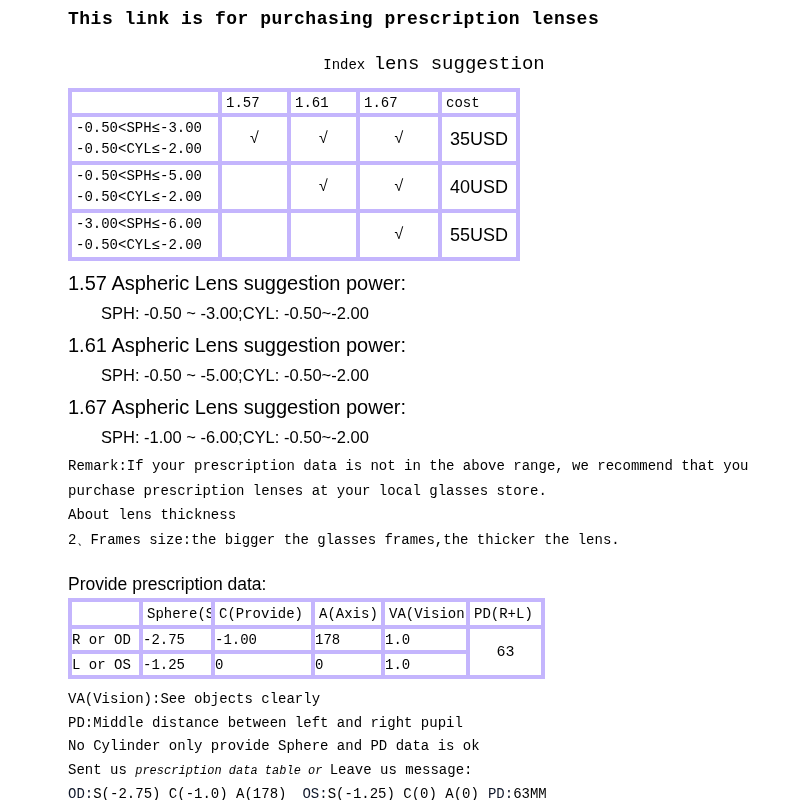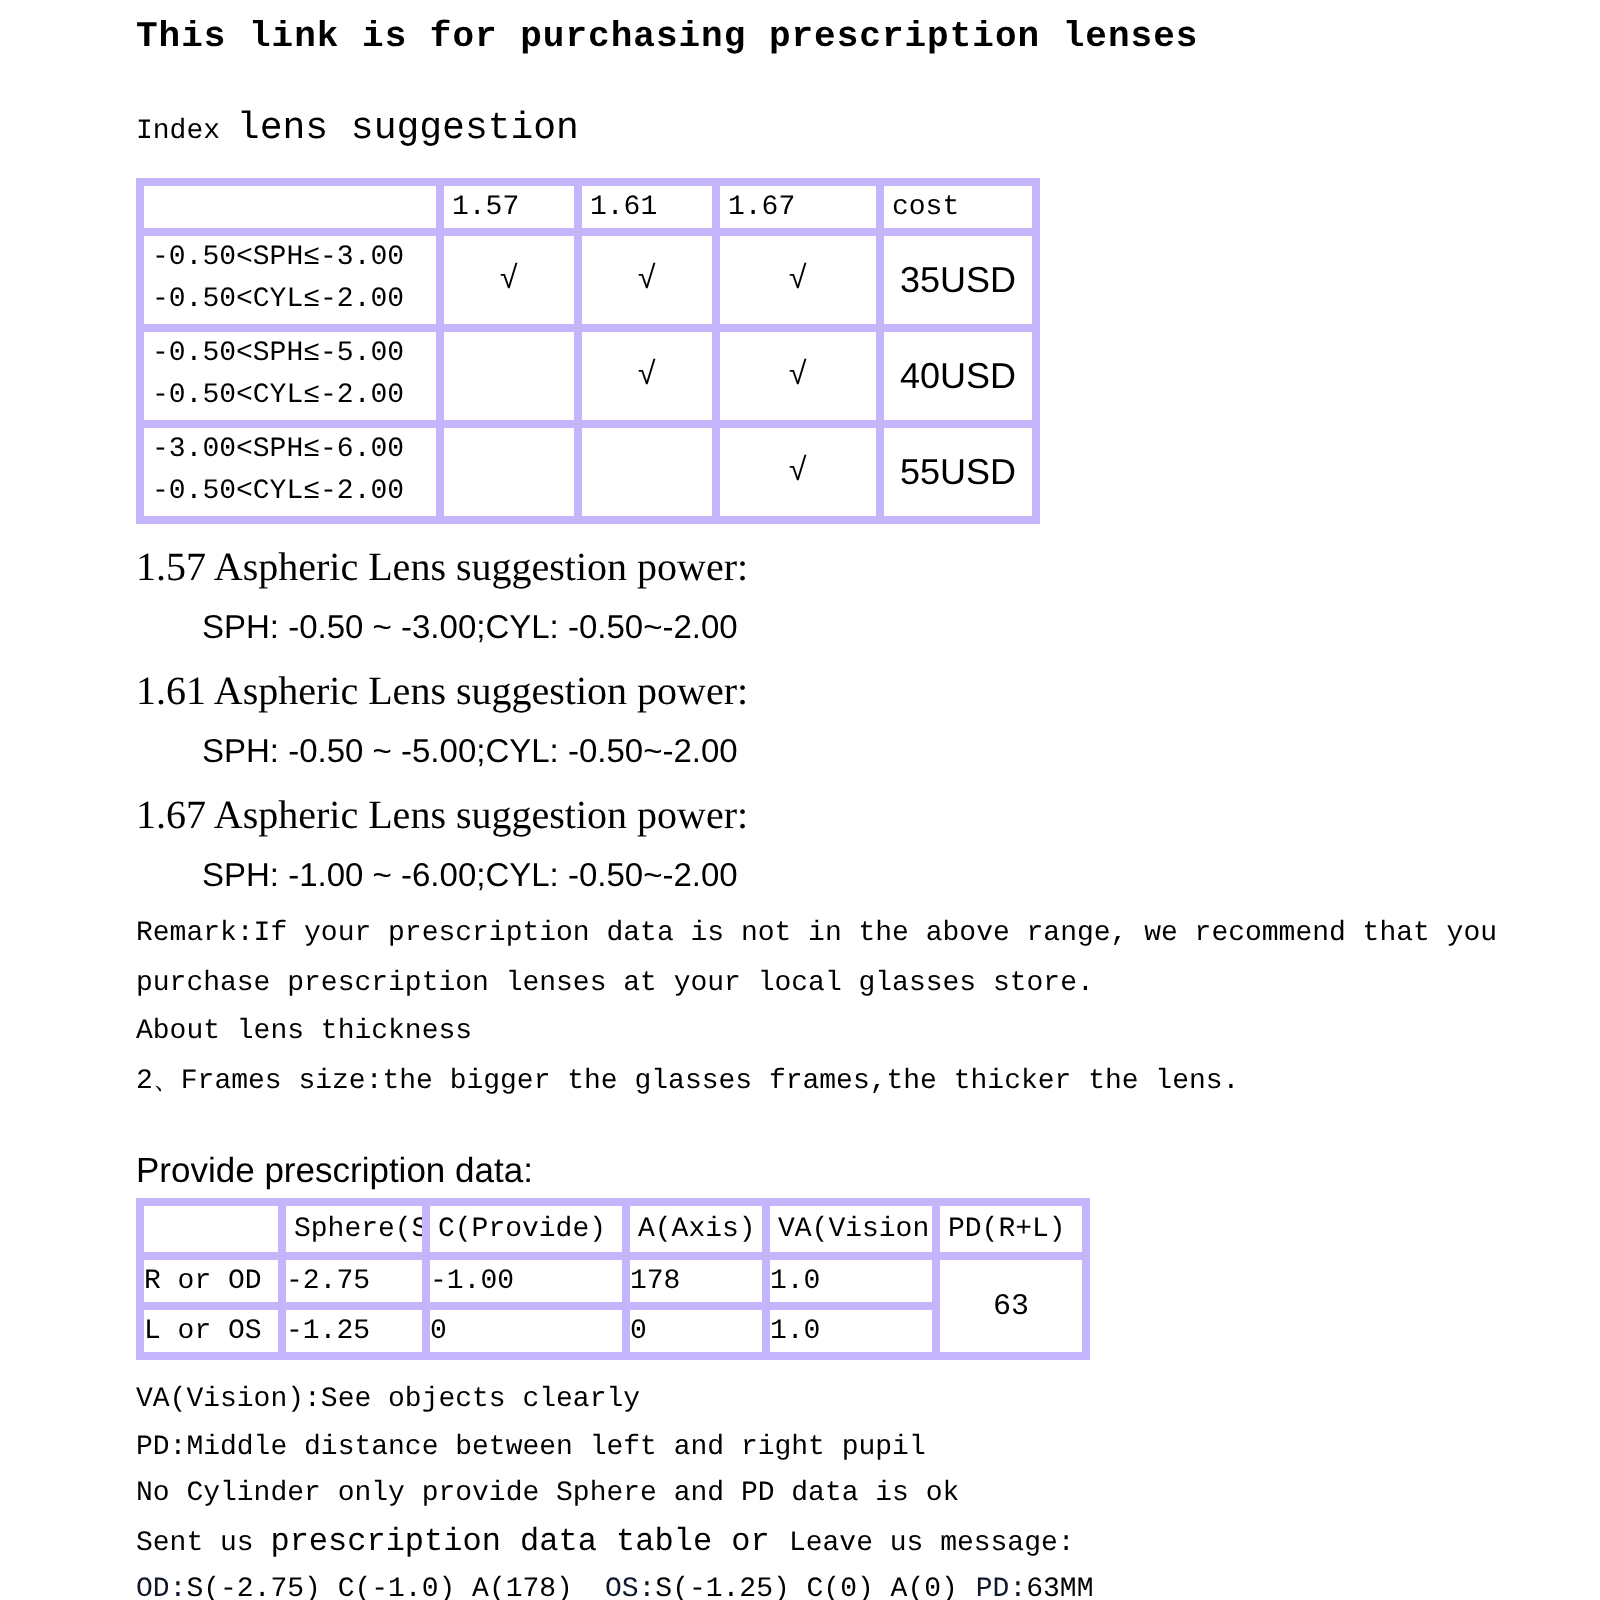--- a/index.html
+++ b/index.html
@@ -20,21 +20,21 @@
   }
 
   .title {
     font-family: "Liberation Mono", "DejaVu Sans Mono", monospace;
     font-weight: bold;
     font-size: 18px;
     letter-spacing: 0.5px;
     line-height: 23px;
   }
 
-  .index-heading { margin-top: 21px; line-height: 24px; }
+  .index-heading { margin-top: 21px; line-height: 24px; text-align: center; }
   .index-small { font-size: 14px; }
   .index-large { font-size: 19px; }
 
   table { border-collapse: collapse; table-layout: fixed; }
   th, td { border: 4px solid #c4b5fd; overflow: hidden; }
 
   table.lens-table { margin-top: 11px; width: 448px; }
   .lens-table th {
     font-weight: normal;
     font-size: 14px;
@@ -54,21 +54,21 @@
     vertical-align: middle;
   }
   .lens-table .cost-cell {
     font-family: "Liberation Sans", sans-serif;
     font-size: 18px;
     text-align: center;
     vertical-align: middle;
   }
 
   .power-heading {
-    font-family: Liberation Serif, serif;
+    font-family: Liberation Sans, sans-serif;
     font-size: 20px;
     line-height: 24px;
     margin-top: 10px;
   }
   .power-detail {
     font-family: "Liberation Sans", sans-serif;
     font-size: 16.5px;
     line-height: 19px;
     margin: 9px 0 0 33px;
   }
@@ -107,21 +107,21 @@
     font-size: 15px;
   }
 
   .notes-block { margin-top: 9px; }
   .notes-block p {
     margin: 0;
     font-size: 14px;
     line-height: 23.5px;
     white-space: nowrap;
   }
-  .send-large { font-size: 16px; }
+  .send-large { font-size: 12px; font-style: italic; }
   .red { color: #0f172a; }
   .gap-md { margin-left: 16px; }
   .gap-sm { margin-left: 9px; }
 </style>
 </head>
 <body>
 
 <div class="page">
 
   <div class="title">This link is for purchasing prescription lenses</div>

